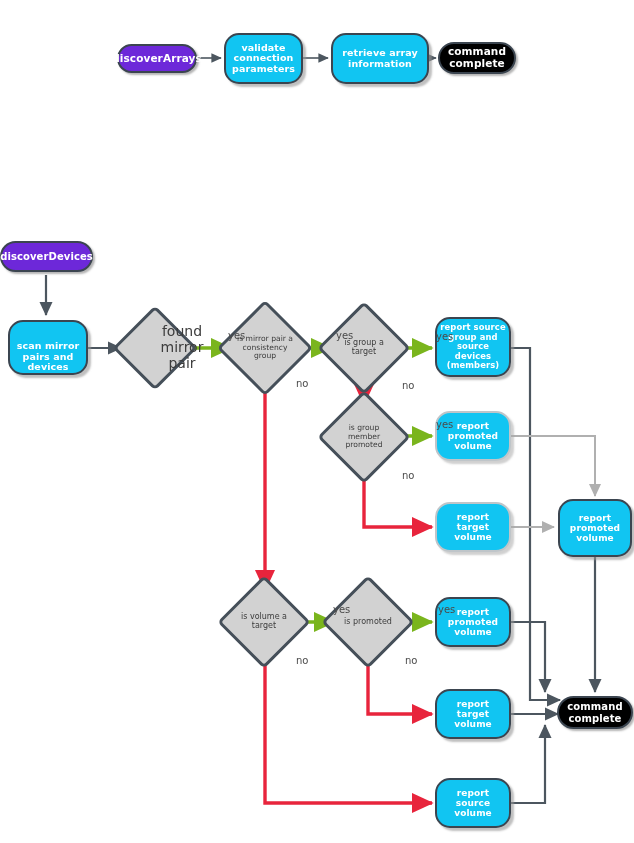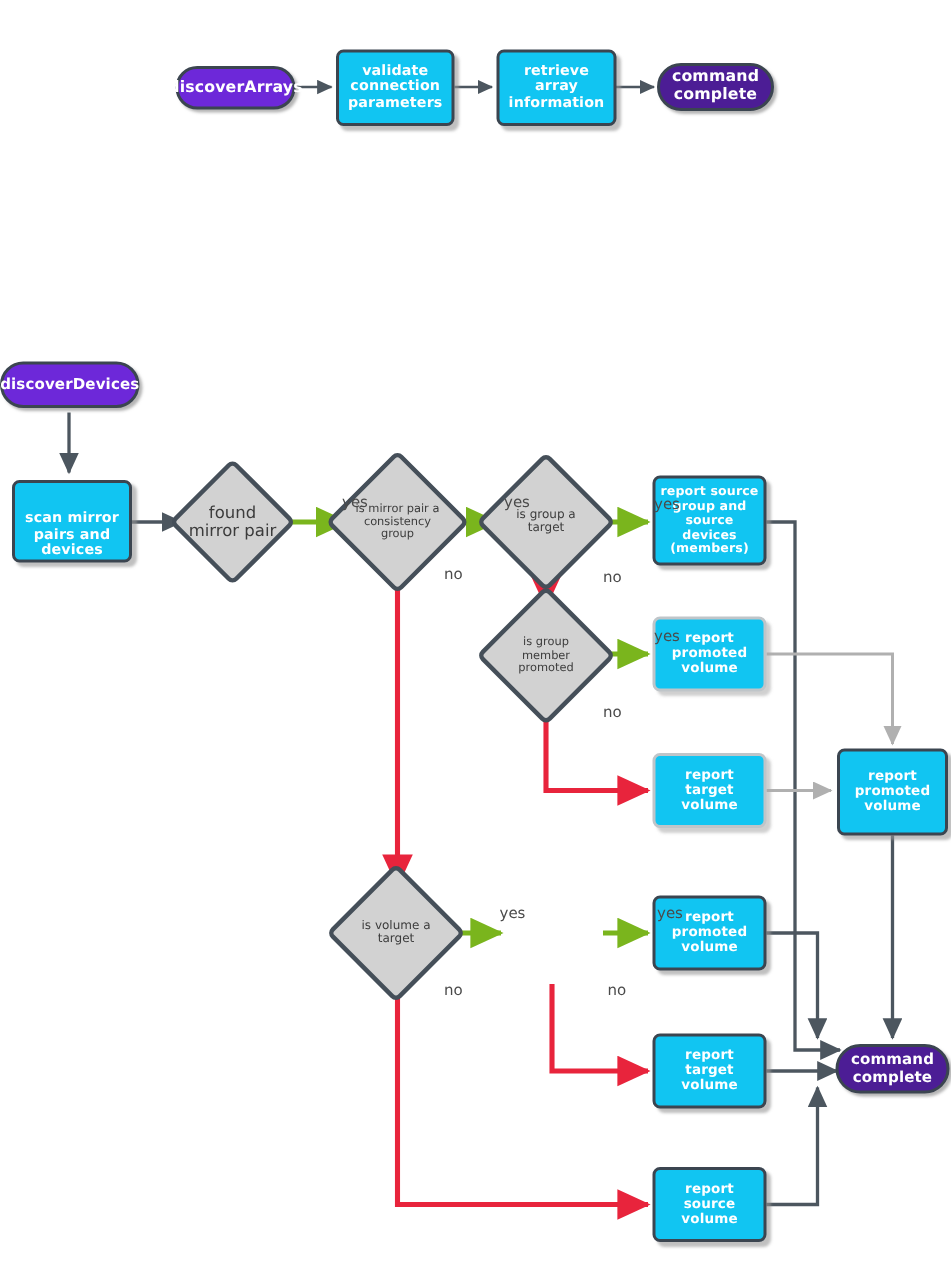--- a/index.html
+++ b/index.html
@@ -12,24 +12,24 @@
 
   .node{position:absolute;box-sizing:border-box;display:flex;align-items:center;
         justify-content:center;text-align:center;color:#ffffff;line-height:1.12;
         letter-spacing:.1px;z-index:3;}
   .node span{display:block;padding:0 3px;}
 
   
   .term{border-radius:999px;border:2px solid #3b4550;font-weight:bold;
         box-shadow:2px 2px 2px rgba(120,120,120,.55);}
   .term.red{background:#6d28d9;}
-  .term.green{background:#4c1d95;}
+  .term.green{background:#000000;}
 
   
-  .proc{background:#11c5f2;border:2px solid #3b4550;border-radius:5px;
+  .proc{background:#11c5f2;border:2px solid #3b4550;border-radius:15px;
         box-shadow:3px 3px 2px rgba(150,150,150,.60);font-weight:bold;}
   .proc.soft{border-color:#bfc5c9;box-shadow:3px 3px 2px rgba(170,170,170,.55);}
 
   
   .dec{position:absolute;z-index:3;}
   .dec .shape{position:absolute;left:0;top:0;width:100%;height:100%;
       background:#d2d2d2;border:3px solid #454f59;
       transform:rotate(45deg);border-radius:5px;box-sizing:border-box;}
   .dec .txt{position:absolute;left:0;top:0;width:100%;height:100%;
       display:flex;align-items:center;justify-content:center;text-align:center;
@@ -108,39 +108,39 @@
   </svg>
 
   <div class="node term red" style="left:117px;top:44px;width:80px;height:29px;font-size:10.5px;">
     <span>discoverArrays</span>
   </div>
 
   <div class="node proc" style="left:224px;top:33px;width:79px;height:51px;font-size:9.5px;">
     <span>validate connection parameters</span>
   </div>
 
-  <div class="node proc" style="left:331px;top:33px;width:80px;height:51px;font-size:9.5px;">
+  <div class="node proc" style="left:331px;top:33px;width:98px;height:51px;font-size:9.5px;">
     <span>retrieve array information</span>
   </div>
 
   <div class="node term green" style="left:438px;top:42px;width:78px;height:32px;font-size:10.5px;">
     <span>command complete</span>
   </div>
 
   <div class="node term red" style="left:0px;top:241px;width:93px;height:31px;font-size:10px;">
     <span>discoverDevices</span>
   </div>
 
   <div class="node proc" style="left:8px;top:320px;width:80px;height:55px;font-size:9.5px;align-items:flex-end;">
     <span>scan mirror pairs and devices</span>
   </div>
 
   <div class="dec" style="left:125px;top:318px;width:60px;height:60px;">
     <div class="shape"></div>
-    <div class="txt" style="font-size:11px;">found mirror pair</div>
+    <div class="txt" style="font-size:14px;margin-left:27px;">found mirror pair</div>
   </div>
 
   <div class="dec" style="left:231px;top:314px;width:68px;height:68px;">
     <div class="shape"></div>
     <div class="txt" style="font-size:7.6px;padding:0 3px;box-sizing:border-box;">is mirror pair a consistency group</div>
   </div>
 
   <div class="dec" style="left:331px;top:315px;width:66px;height:66px;">
     <div class="shape"></div>
     <div class="txt" style="font-size:8px;">is group a target</div>
@@ -149,20 +149,24 @@
   <div class="dec" style="left:331px;top:404px;width:66px;height:66px;">
     <div class="shape"></div>
     <div class="txt" style="font-size:7.6px;padding:0 2px;box-sizing:border-box;">is group member promoted</div>
   </div>
 
   <div class="dec" style="left:231px;top:589px;width:66px;height:66px;">
     <div class="shape"></div>
     <div class="txt" style="font-size:8px;">is volume a target</div>
   </div>
 
+  <div class="dec" style="left:335px;top:589px;width:66px;height:66px;">
+    <div class="shape"></div>
+    <div class="txt" style="font-size:8px;">is promoted</div>
+  </div>
 
   <div class="node proc" style="left:435px;top:317px;width:76px;height:60px;font-size:8.4px;">
     <span>report source group and source devices (members)</span>
   </div>
 
   <div class="node proc soft" style="left:435px;top:411px;width:76px;height:50px;font-size:9px;">
     <span>report promoted volume</span>
   </div>
 
   <div class="node proc soft" style="left:435px;top:502px;width:76px;height:50px;font-size:9px;">

